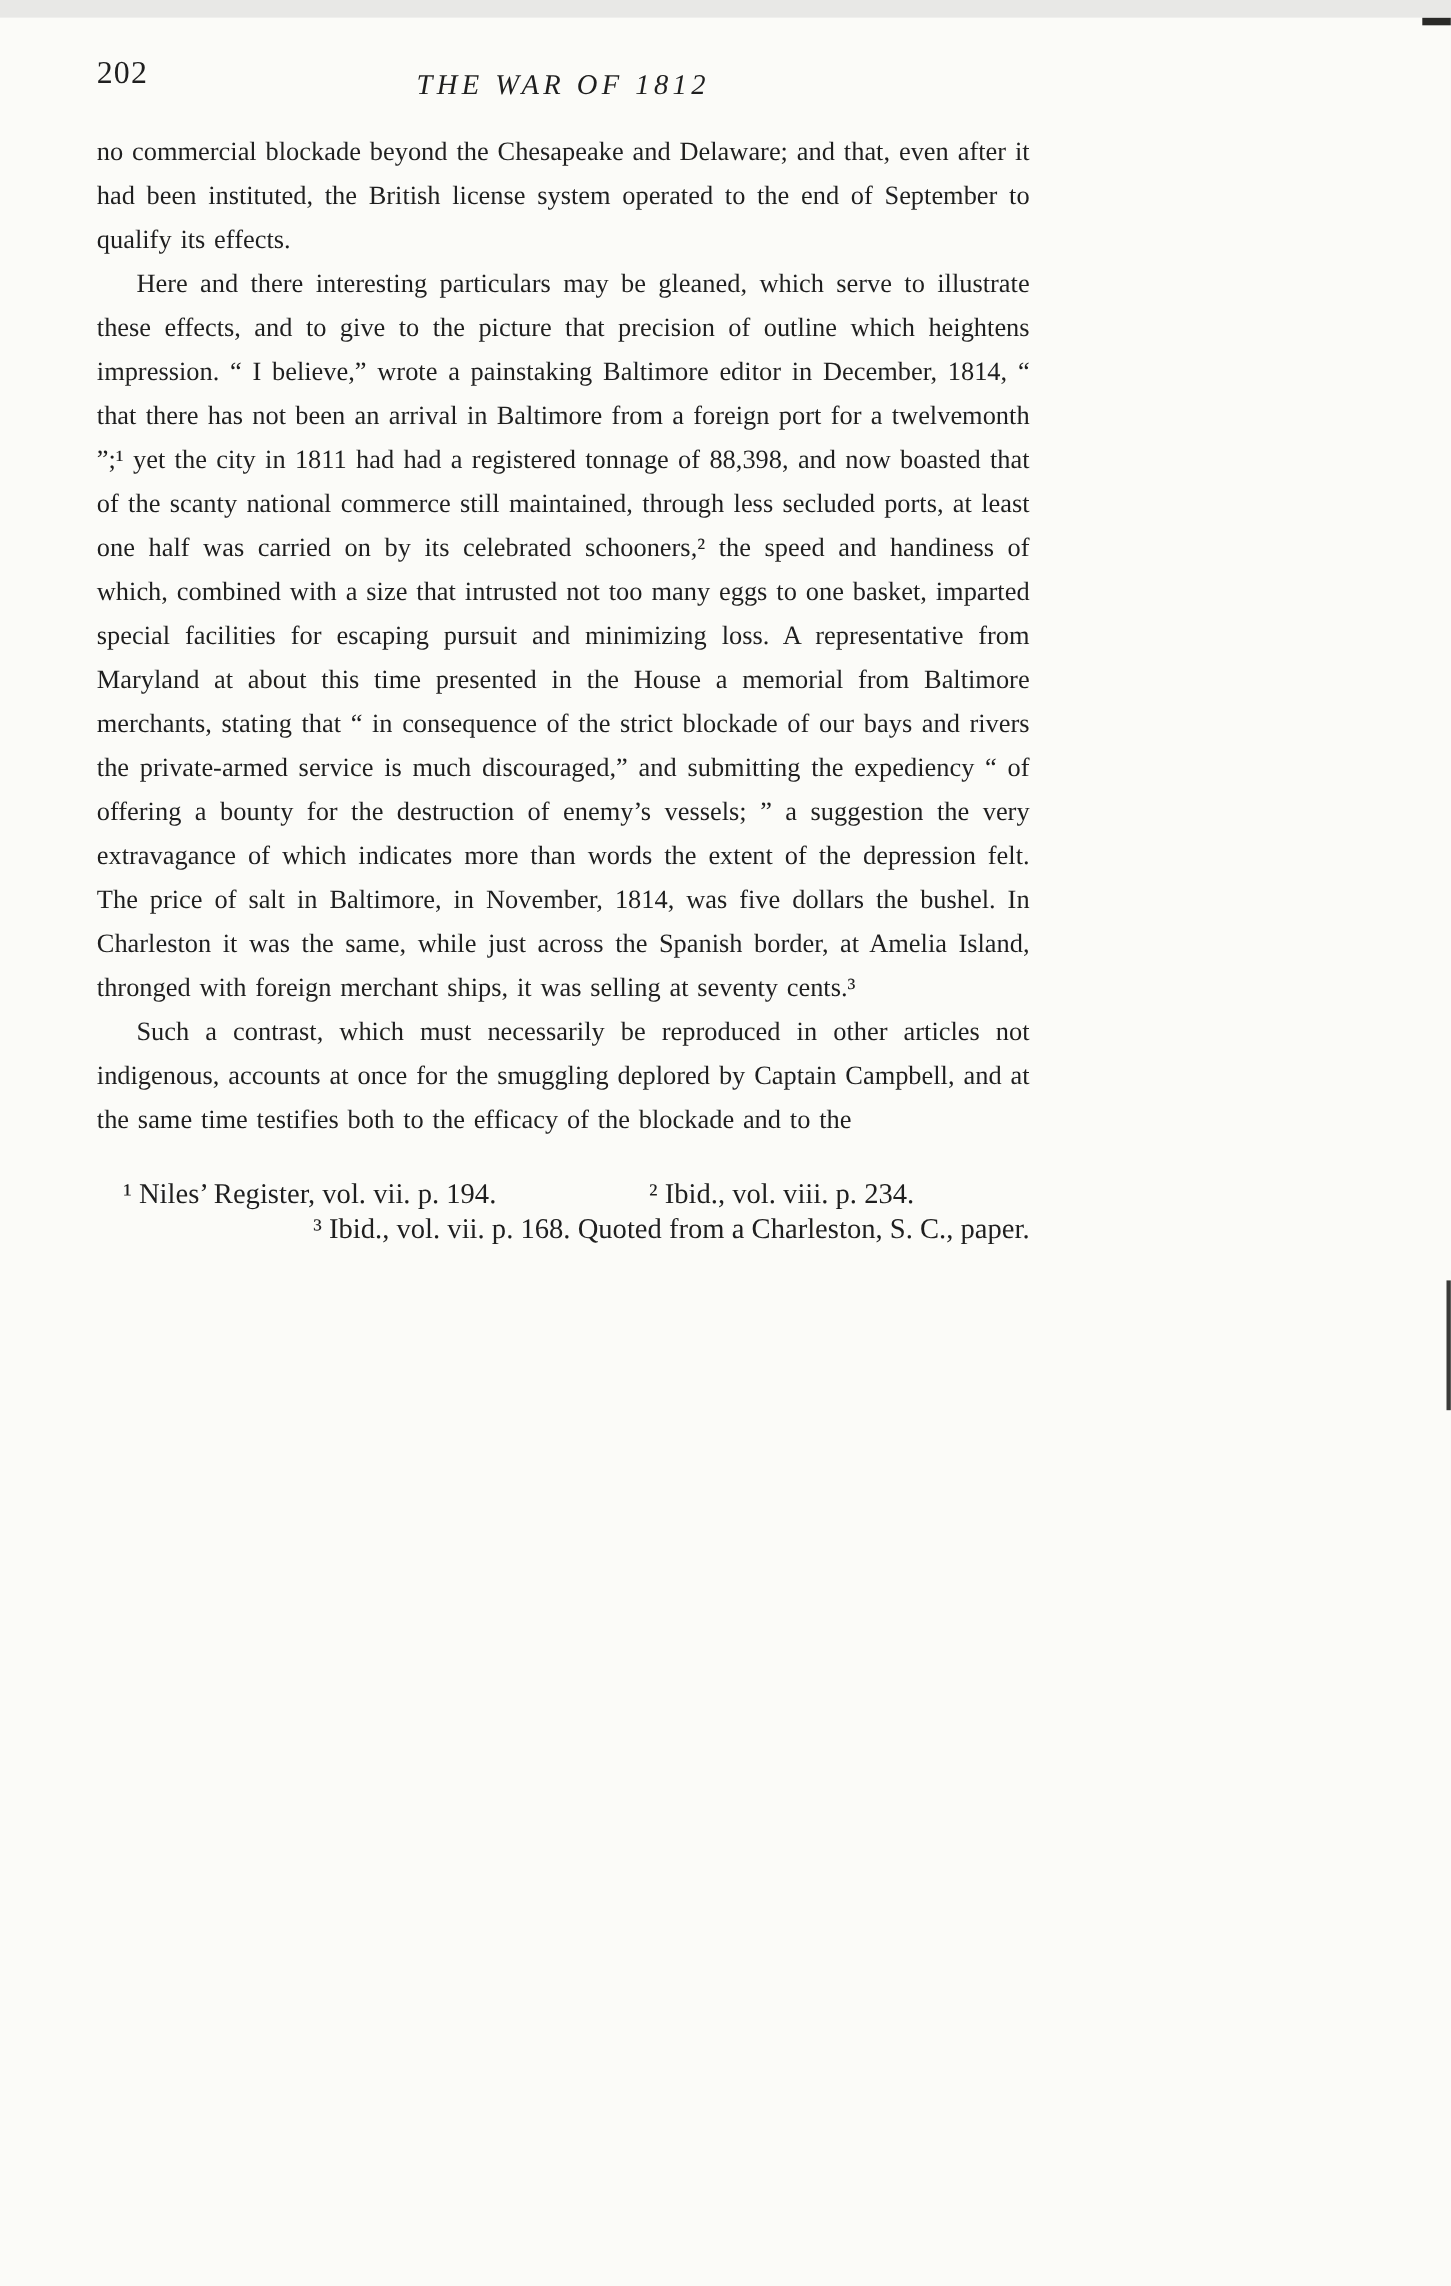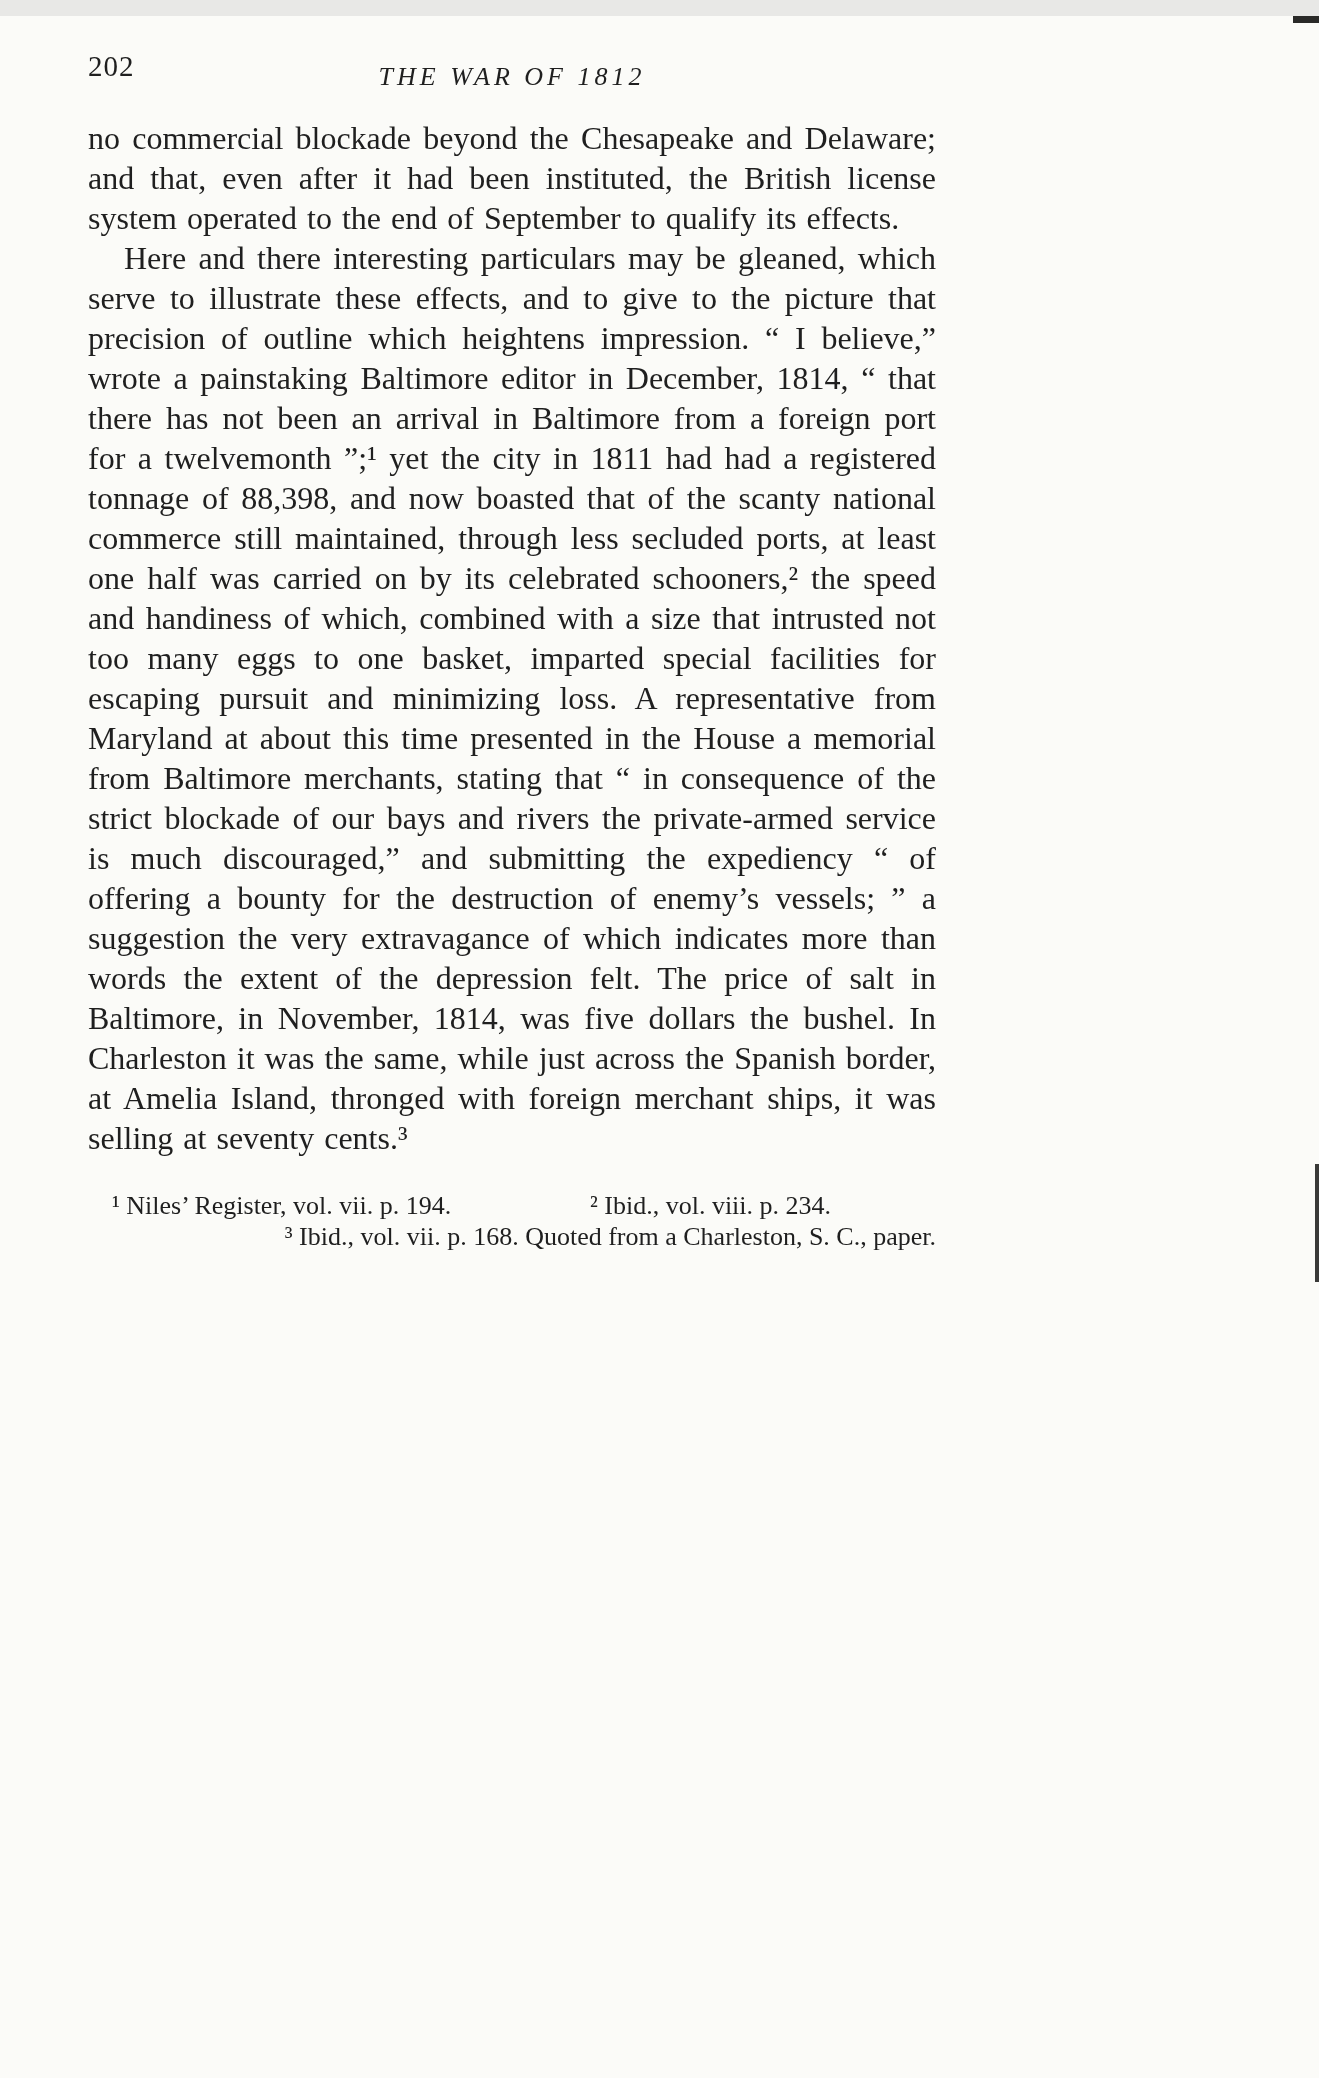--- a/index.html
+++ b/index.html
@@ -41,21 +41,21 @@
     left: 50%;
     top: 12px;
     transform: translateX(-50%);
     font-style: italic;
     font-size: 26px;
     letter-spacing: 4px;
     white-space: nowrap;
   }
   .body-text p {
     margin: 0;
-    font-size: 32px;
+    font-size: 24px;
     line-height: 40px;
     text-align: justify;
     word-spacing: 2px;
   }
   .body-text p.indented {
     text-indent: 36px;
   }
   .footnotes {
     margin-top: 32px;
     font-size: 26px;
@@ -99,20 +99,21 @@
   <div class="content">
 
     <div class="page-header">
       <span class="page-number">202</span>
       <span class="running-title">THE WAR OF 1812</span>
     </div>
 
     <div class="body-text">
       <p>no commercial blockade beyond the Chesapeake and Delaware; and that, even after it had been instituted, the British license system operated to the end of September to qualify its effects.</p>
       <p class="indented">Here and there interesting particulars may be gleaned, which serve to illustrate these effects, and to give to the picture that precision of outline which heightens impression.  “ I believe,” wrote a painstaking Baltimore editor in December, 1814, “ that there has not been an arrival in Baltimore from a foreign port for a twelvemonth ”;¹ yet the city in 1811 had had a registered tonnage of 88,398, and now boasted that of the scanty national commerce still maintained, through less secluded ports, at least one half was carried on by its celebrated schooners,² the speed and handiness of which, combined with a size that intrusted not too many eggs to one basket, imparted special facilities for escaping pursuit and minimizing loss.  A representative from Maryland at about this time presented in the House a memorial from Baltimore merchants, stating that “ in consequence of the strict blockade of our bays and rivers the private-armed service is much discouraged,” and submitting the expediency “ of offering a bounty for the destruction of enemy’s vessels; ” a suggestion the very extravagance of which indicates more than words the extent of the depression felt.  The price of salt in Baltimore, in November, 1814, was five dollars the bushel.  In Charleston it was the same, while just across the Spanish border, at Amelia Island, thronged with foreign merchant ships, it was selling at seventy cents.³</p>
+      <p class="indented">Such a contrast, which must necessarily be reproduced in other articles not indigenous, accounts at once for the smuggling deplored by Captain Campbell, and at the same time testifies both to the efficacy of the blockade and to the</p>
     </div>
 
     <div class="footnotes">
       <div class="fn-row">
         <span class="fn-left">¹ Niles’ Register, vol. vii. p. 194.</span>
         <span class="fn-right">² Ibid., vol. viii. p. 234.</span>
       </div>
       <div class="fn-row2">
         <span>³ Ibid., vol. vii. p. 168.   Quoted from a Charleston, S. C., paper.</span>
       </div>

